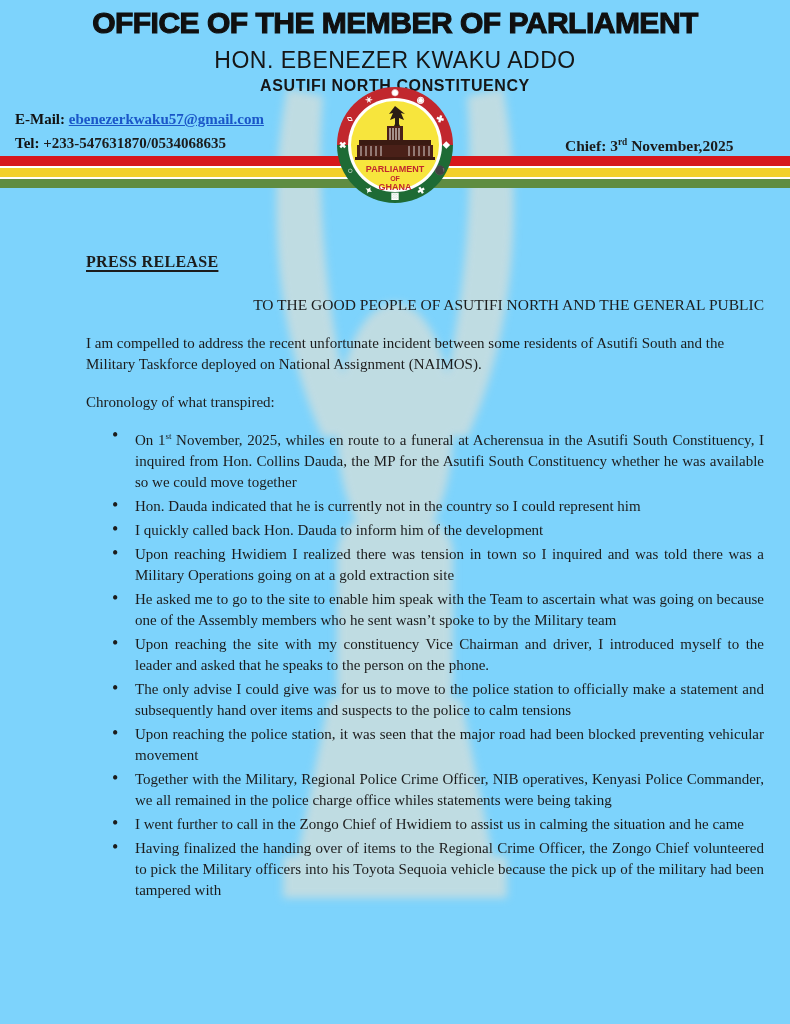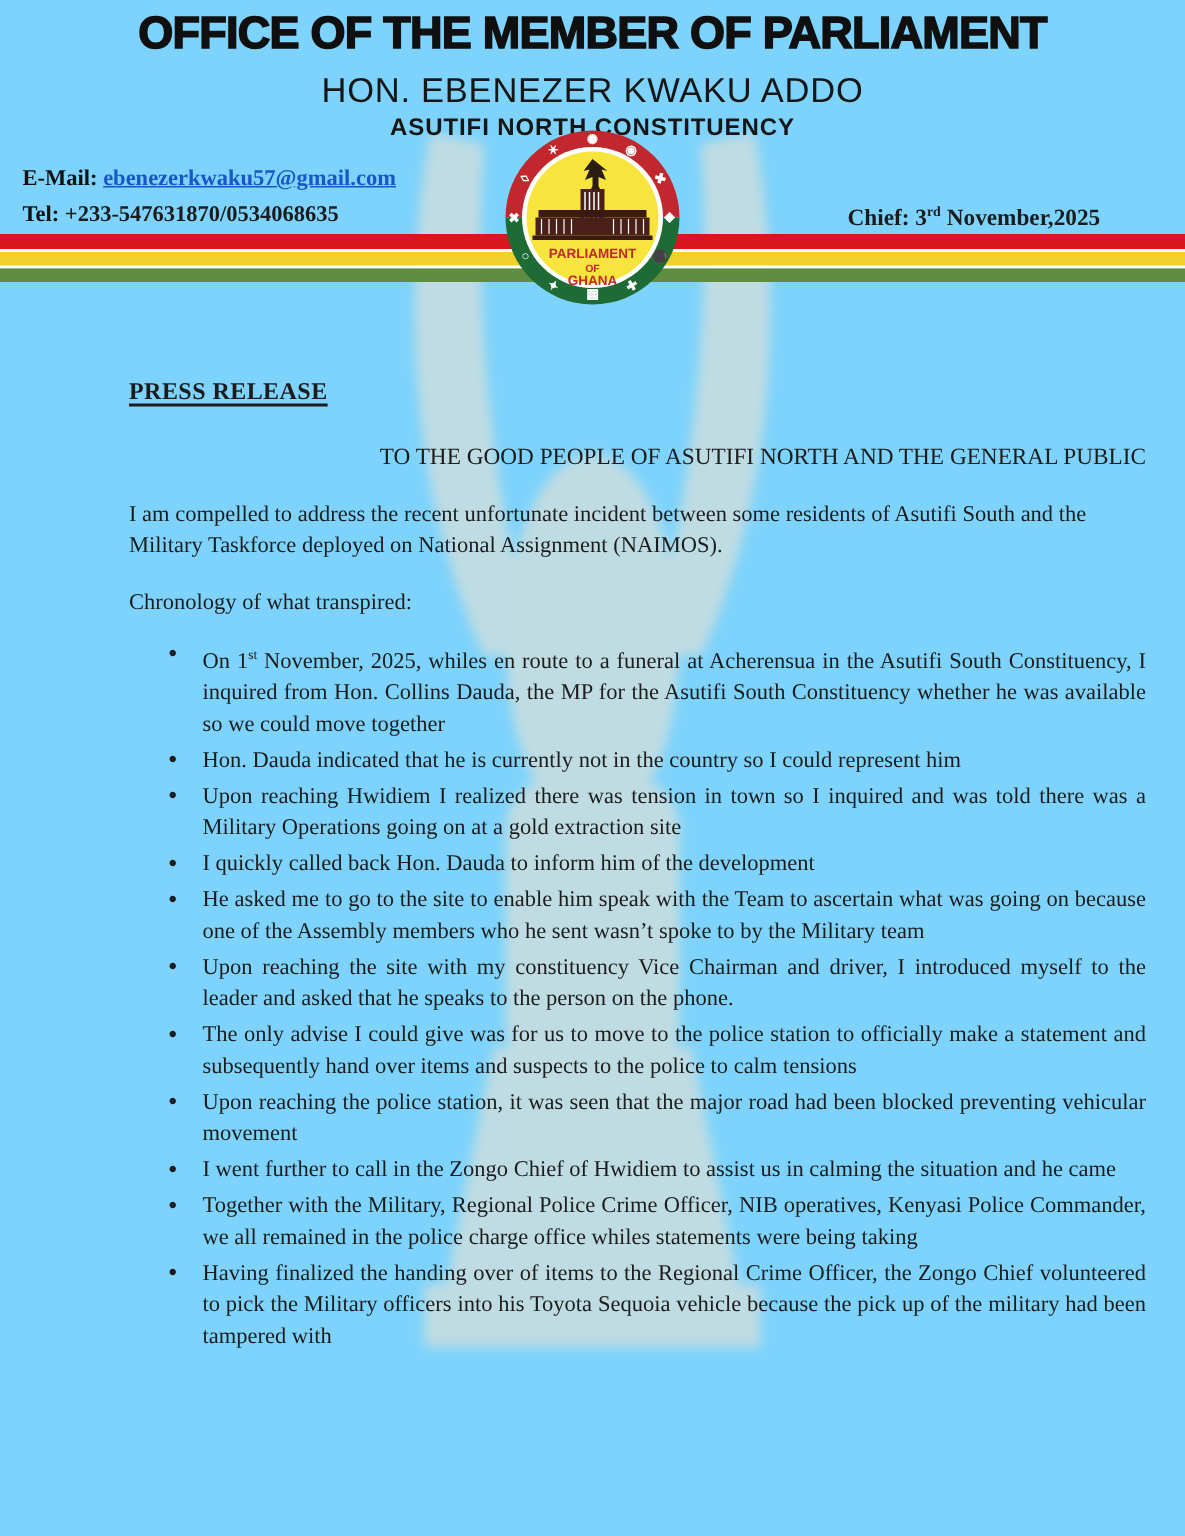--- a/index.html
+++ b/index.html
@@ -178,25 +178,25 @@
   </svg>
 
   <div class="body-block">
     <span class="press-release">PRESS RELEASE</span>
     <div class="salutation">TO THE GOOD PEOPLE OF ASUTIFI NORTH AND THE GENERAL PUBLIC</div>
     <div class="intro">I am compelled to address the recent unfortunate incident between some residents of Asutifi South and the Military Taskforce deployed on National Assignment (NAIMOS).</div>
     <div class="chronology">Chronology of what transpired:</div>
     <ul class="events">
       <li><span>On 1</span><sup>st</sup><span> November, 2025, whiles en route to a funeral at Acherensua in the Asutifi South Constituency, I inquired from Hon. Collins Dauda, the MP for the Asutifi South Constituency whether he was available so we could move together</span></li>
       <li>Hon. Dauda indicated that he is currently not in the country so I could represent him</li>
+      <li>I quickly called back Hon. Dauda to inform him of the development</li>
       <li>Upon reaching Hwidiem I realized there was tension in town so I inquired and was told there was a Military Operations going on at a gold extraction site</li>
-      <li>I quickly called back Hon. Dauda to inform him of the development</li>
       <li>He asked me to go to the site to enable him speak with the Team to ascertain what was going on because one of the Assembly members who he sent wasn’t spoke to by the Military team</li>
       <li>Upon reaching the site with my constituency Vice Chairman and driver, I introduced myself to the leader and asked that he speaks to the person on the phone.</li>
       <li>The only advise I could give was for us to move to the police station to officially make a statement and subsequently hand over items and suspects to the police to calm tensions</li>
       <li>Upon reaching the police station, it was seen that the major road had been blocked preventing vehicular movement</li>
+      <li>Together with the Military, Regional Police Crime Officer, NIB operatives, Kenyasi Police Commander, we all remained in the police charge office whiles statements were being taking</li>
       <li>I went further to call in the Zongo Chief of Hwidiem to assist us in calming the situation and he came</li>
-      <li>Together with the Military, Regional Police Crime Officer, NIB operatives, Kenyasi Police Commander, we all remained in the police charge office whiles statements were being taking</li>
       <li>Having finalized the handing over of items to the Regional Crime Officer, the Zongo Chief volunteered to pick the Military officers into his Toyota Sequoia vehicle because the pick up of the military had been tampered with</li>
     </ul>
   </div>
 
 </div>
 
 </body></html>

